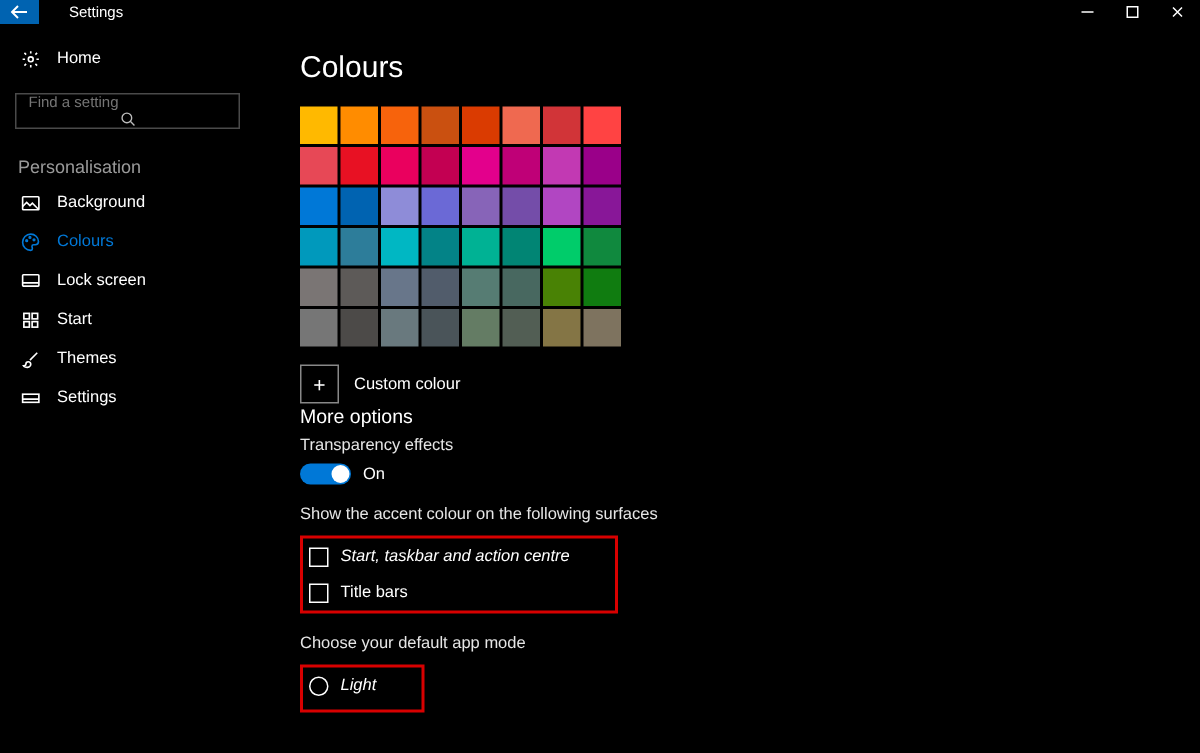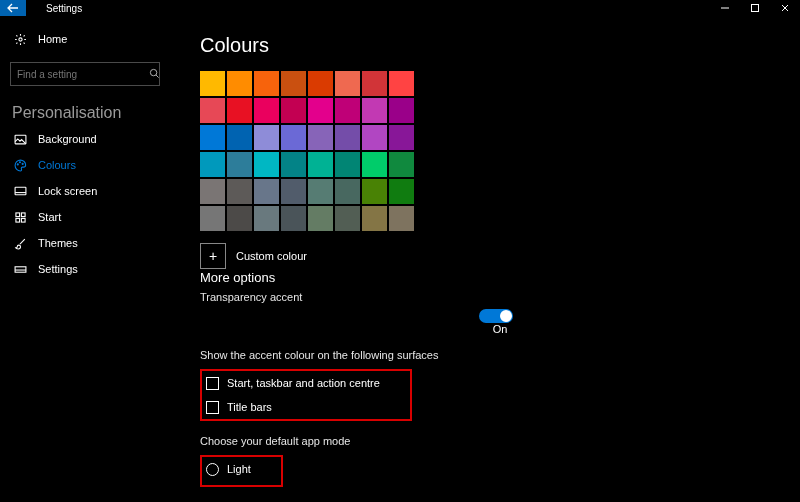--- a/index.html
+++ b/index.html
@@ -41,28 +41,29 @@
   }
   .home-row .icon, .side-item .icon {
     width: 16px; margin-right: 10px; text-align:center;
     display: inline-flex; align-items:center; justify-content:center;
   }
   .search-box {
     margin: 10px 10px 10px 10px;
     border: 1px solid #4a4a4a; height: 24px;
     display: flex; align-items: center;
     padding: 0 6px;
+    flex-direction: column;
   }
   .search-box input {
     flex: 1; background: transparent; border: none; outline: none;
     color: #bbb; font-size: 10px;
   }
   .search-box .mag { color: #bbb; }
   .section-label {
-    padding: 8px 12px 4px 12px; color: #9a9a9a; font-size: 16px;
+    padding: 8px 12px 4px 12px; color: #9a9a9a; font-size: 12px;
   }
   .side-item.active { color: #0078d7; }
 
   
   .main {
     margin-left: 170px;
     padding: 18px 0 0 30px;
     height: calc(100% - 16px);
     overflow: hidden;
   }
@@ -75,21 +76,21 @@
     gap: 2px;
   }
   .swatch { width:25px; height:25px; cursor:pointer; }
   .custom-row { display:flex; align-items:center; margin-top:12px; }
   .custom-btn {
     width:26px; height:26px; border:1px solid #888;
     display:flex; align-items:center; justify-content:center;
     margin-right:10px; cursor:pointer; font-size:14px; color:#fff;
   }
   h2 { font-weight: 400; font-size: 13px; margin-top: 1px; margin-bottom: 6px; }
-  .toggle-row { display:flex; align-items:center; margin-top:4px;flex-direction:column; }
+  .toggle-row { display:flex; align-items:center; margin-top:4px; }
   .toggle {
     width: 34px; height: 14px; border-radius: 8px;
     background: #0078d7; position: relative; margin-right:8px;
     cursor:pointer;
   }
   .toggle .knob {
     position:absolute; right:1px; top:1px;
     width:12px; height:12px; border-radius:50%; background:#fff;
   }
   .sub-label { font-size: 11px; color:#e6e6e6; margin-top: 14px; margin-bottom:6px; }
@@ -98,21 +99,21 @@
     width:13px; height:13px; border:1px solid #fff; margin-right:8px;
   }
   .radio-outer {
     width:13px; height:13px; border:1px solid #fff; border-radius:50%;
     margin-right:8px; display:flex; align-items:center; justify-content:center;
   }
   .highlight-box {
     border: 2px solid #d80000; display:inline-block; padding: 2px 30px 2px 4px;
     margin-top: 2px;
   }
-  .highlight-box > div:first-child { margin-bottom:4px; }
+  .highlight-box > div:first-child { margin-bottom:4px;font-style:italic; }
 </style>
 </head>
 <body>
 
 <div class="titlebar">
   <div class="back-btn">
     <svg width="12" height="10" viewBox="0 0 12 10">
       <path d="M5 1 L1 5 L5 9 M1 5 H11" stroke="#fff" stroke-width="1.3" fill="none"></path>
     </svg>
   </div>
@@ -274,21 +275,21 @@
     </div>
 
   <div class="custom-row">
     <div class="custom-btn">
       <span>+</span>
     </div>
     <span>Custom colour</span>
   </div>
 
   <h2>More options</h2>
-  <div class="label">Transparency accent</div>
+  <div class="label">Transparency effects</div>
   <div class="toggle-row">
     <div class="toggle">
         <div class="knob"></div>
       </div>
     <span>On</span>
   </div>
 
   <div class="sub-label">Show the accent colour on the following surfaces</div>
   <div class="highlight-box">
     <div class="check-row">

